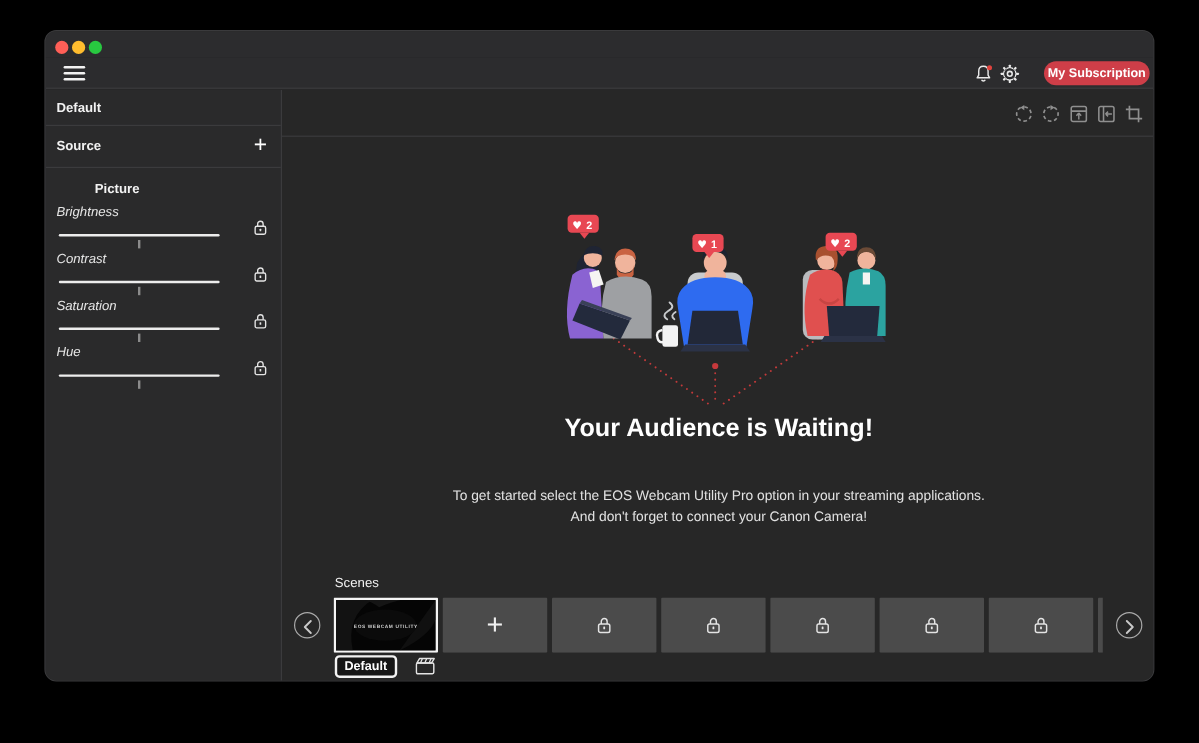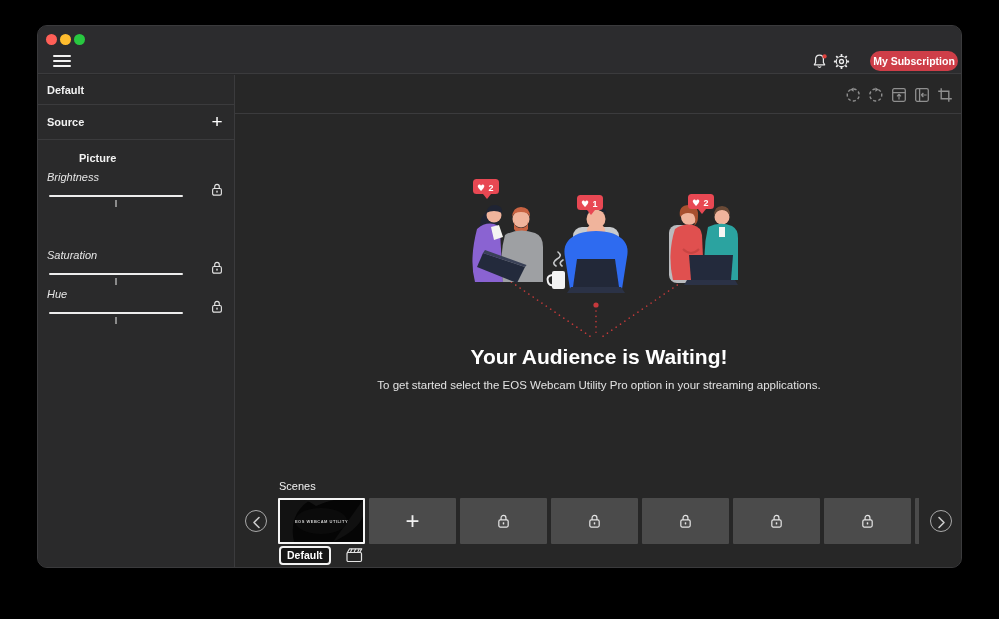--- a/index.html
+++ b/index.html
@@ -54,21 +54,21 @@
   .main { position:absolute; left:197px; top:49px; width:728px; height:494px; background:#272727; }
   .main-header { position:absolute; left:0; top:0; width:100%; height:39px;
                  border-bottom:1px solid #3b3b3d; }
   .tools { position:absolute; right:10px; top:12px; display:flex; gap:7px; }
   .tool-btn { width:16px; height:16px; background:transparent; border:none; padding:0; cursor:pointer; }
 
   .illustration { position:absolute; left:196px; top:92px; }
 
   .headline { position:absolute; left:0; top:270px; width:100%; text-align:center;
               color:#ffffff; font-size:21px; font-weight:bold; }
-  .subtext { position:absolute; left:0; width:100%; text-align:center; color:#e2e2e2; font-size:11.5px; }
+  .subtext { position:absolute; left:0; width:100%; text-align:center; color:#e2e2e2; font-size:11.5px;margin-top:29px; }
   .subtext.l1 { top:304px; }
   .subtext.l2 { top:321px; }
 
   
   .scenes-title { position:absolute; left:44px; top:405px; color:#f2f2f2; font-size:11px; font-weight:normal; }
   .nav-circle { position:absolute; width:22px; height:22px; border-radius:50%;
                 border:1.5px solid #a9a9a9; background:transparent; cursor:pointer; padding:0; }
   .nav-circle.prev { left:10px; top:435px; }
   .nav-circle.next { left:695px; top:435px; }
   .nav-circle svg { display:block; margin:3px auto 0; }
@@ -148,20 +148,32 @@
     </div>
     <div class="sb-row source">
       <span class="sb-label">Source</span>
       <button class="add-source">+</button>
     </div>
 
     <div class="picture-title">Picture</div>
 
     <div class="pic-slider" style="top:96px">
       <span class="lbl">Brightness</span>
+      <div class="track"></div>
+      <div class="tick"></div>
+      <div class="lock">
+        <svg width="14" height="15" viewBox="0 0 16 17">
+            <rect x="3" y="7.4" width="10" height="7.6" rx="1.6" fill="none" stroke="#e4e4e4" stroke-width="1.3"></rect>
+            <path d="M5.4 7.4 V5.2 a2.6 2.6 0 0 1 5.2 0 V7.4" fill="none" stroke="#e4e4e4" stroke-width="1.3"></path>
+            <rect x="7.2" y="9.7" width="1.6" height="2.4" rx="0.5" fill="#e4e4e4"></rect>
+          </svg>
+      </div>
+    </div>
+    <div class="pic-slider" style="top:135px">
+      <span class="lbl">Contrast</span>
       <div class="track"></div>
       <div class="tick"></div>
       <div class="lock">
         <svg width="14" height="15" viewBox="0 0 16 17">
             <rect x="3" y="7.4" width="10" height="7.6" rx="1.6" fill="none" stroke="#e4e4e4" stroke-width="1.3"></rect>
             <path d="M5.4 7.4 V5.2 a2.6 2.6 0 0 1 5.2 0 V7.4" fill="none" stroke="#e4e4e4" stroke-width="1.3"></path>
             <rect x="7.2" y="9.7" width="1.6" height="2.4" rx="0.5" fill="#e4e4e4"></rect>
           </svg>
       </div>
     </div>
@@ -298,20 +310,21 @@
       <g>
         <rect x="257" y="27" width="26" height="15" rx="3.5" fill="#e84853"></rect>
         <path d="M267 42 l4 5 l4 -5 z" fill="#e84853"></path>
         <text x="265" y="38.5" font-size="9" fill="#fff" text-anchor="middle" font-family="DejaVu Sans, sans-serif">♥</text>
         <text x="275" y="38.5" font-size="9" font-weight="bold" fill="#fff" text-anchor="middle">2</text>
       </g>
     </svg>
 
     <div class="headline">Your Audience is Waiting!</div>
     <div class="subtext l1">To get started select the EOS Webcam Utility Pro option in your streaming applications.</div>
+    <div class="subtext l2">And don't forget to connect your Canon Camera!</div>
 
     <div class="scenes-title">Scenes</div>
 
     <button class="nav-circle prev">
       <svg width="9" height="13" viewBox="0 0 9 13">
           <polyline points="7,1.5 2,6.5 7,11.5" fill="none" stroke="#c9c9c9" stroke-width="1.6" stroke-linecap="round" stroke-linejoin="round"></polyline>
         </svg>
     </button>
 
     <div class="thumb-strip">

